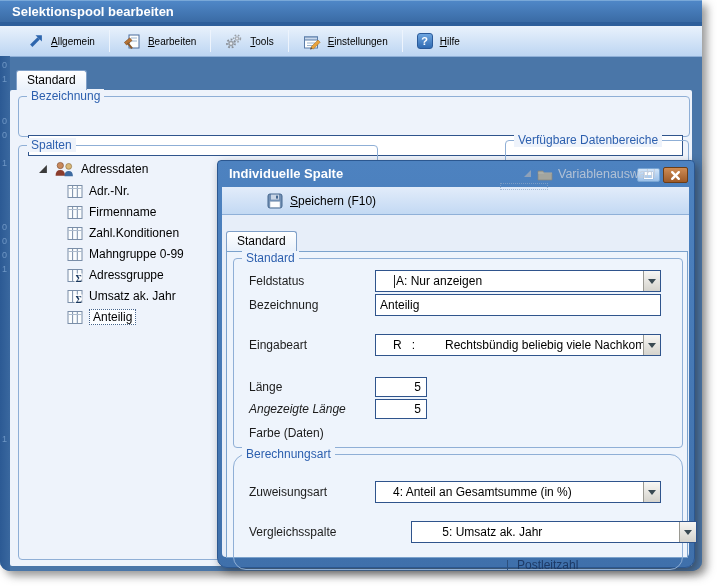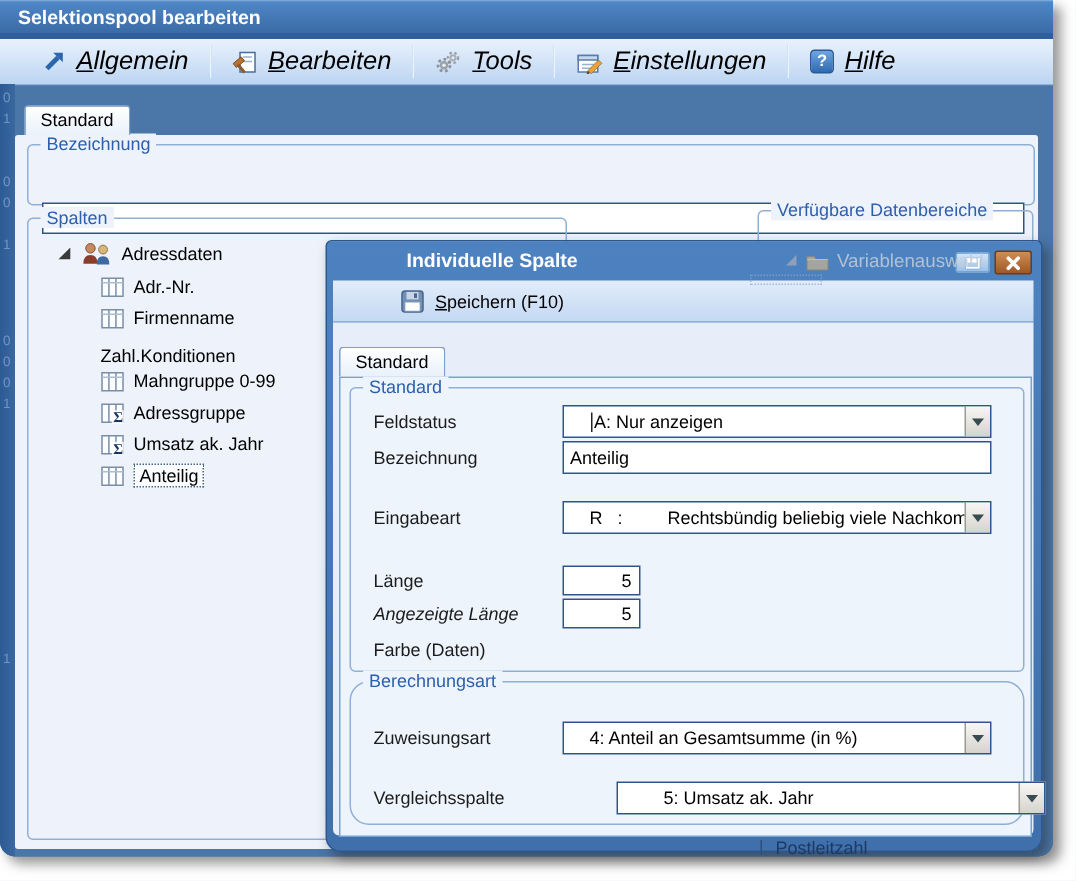--- a/index.html
+++ b/index.html
@@ -21,21 +21,21 @@
   }
   .titlebar .title { color:#fff; font-weight:bold; font-size:13px; padding:3px 0 0 12px; }
   .titlebar-underline { position:absolute; left:0; right:0; top:22px; height:4px; background:#2e5f9b; }
   .toolbar {
     position:absolute; left:0; right:0; top:26px; height:31px;
     background:linear-gradient(#e9f2fc,#bcd5f2);
     border-bottom:1px solid #8fb0d8;
     display:flex; align-items:center; padding-left:16px;
   }
   .tb-item { display:flex; align-items:center; gap:7px; padding:0 11px; height:24px; cursor:default; }
-  .tb-item .lbl { font-size:17px;font-style:italic; }
+  .tb-item .lbl { font-size:10px; }
   .tb-sep { width:1px; height:22px; background:#96b2d4; border-right:1px solid #edf4fd; margin:0 3px; }
   .content {
     position:absolute; left:0; right:0; top:57px; bottom:0;
     background:#4a76a8; border-radius:0 0 10px 10px;
   }
   .left-strip {
     position:absolute; left:0; top:56px; width:10px; height:515px;
     background:linear-gradient(90deg,#2c5a94,#3a689f); border-radius:0 0 0 10px; z-index:4;
   }
   .left-strip span { position:absolute; left:2px; font-size:9px; color:#a7c9ee; opacity:.5; }
@@ -79,21 +79,21 @@
   .titem .sel-label { border:1px dotted #46648c; padding:0 3px; background:#fbfdff; }
   
   .flabel { position:absolute; font-size:12px; color:#1c1c1c; white-space:nowrap; }
   
   #dialog {
     position:absolute; left:217px; top:160px; width:478px; height:408px;
     background:linear-gradient(#4d82c0,#3f70ab);
     border:1px solid #2b5790; border-radius:4px 4px 10px 10px;
     box-shadow:3px 4px 8px rgba(40,40,40,.5); z-index:10;
   }
-  .dlg-titlebar { position:absolute; left:0; top:0; right:0; height:26px;padding-left:42px; }
+  .dlg-titlebar { position:absolute; left:0; top:0; right:0; height:26px; }
   .dlg-titlebar .title { color:#fff; font-weight:bold; font-size:13px; padding:5px 0 0 11px; }
   .btn-restore {
     position:absolute; right:34px; top:7px; width:23px; height:14px;
     background:linear-gradient(#d2e5f9,#9bc0e8); border:1px solid #7aa6d4; border-radius:2px;
     display:flex; align-items:center; justify-content:center; z-index:12;
   }
   .btn-restore .glyph { width:9px; height:7px; border:1px solid #fff; border-top:3px solid #fff; box-shadow:0 0 1px #7090b8; }
   .btn-close {
     position:absolute; right:6px; top:6px; width:25px; height:16px;
     background:linear-gradient(#cf8c54,#9d5a28); border:1px solid #6d3d15; border-radius:2px;
@@ -236,21 +236,21 @@
       </div>
       <div class="titem" style="left:48px;top:57px;">
         <svg width="16" height="15" viewBox="0 0 16 14">
             <rect x="1" y="1" width="14" height="12" fill="#fbfdfe" stroke="#7a8ea8"></rect>
             <line x1="5.6" y1="1" x2="5.6" y2="13" stroke="#7a8ea8"></line>
             <line x1="10.3" y1="1" x2="10.3" y2="13" stroke="#7a8ea8"></line>
             <line x1="1" y1="4" x2="15" y2="4" stroke="#aebccd"></line>
           </svg>
         <span>Firmenname</span>
       </div>
-      <div class="titem" style="left:48px;top:78px;flex-direction:column;">
+      <div class="titem" style="left:48px;top:78px;">
         <svg width="16" height="15" viewBox="0 0 16 14">
             <rect x="1" y="1" width="14" height="12" fill="#fbfdfe" stroke="#7a8ea8"></rect>
             <line x1="5.6" y1="1" x2="5.6" y2="13" stroke="#7a8ea8"></line>
             <line x1="10.3" y1="1" x2="10.3" y2="13" stroke="#7a8ea8"></line>
             <line x1="1" y1="4" x2="15" y2="4" stroke="#aebccd"></line>
           </svg>
         <span>Zahl.Konditionen</span>
       </div>
       <div class="titem" style="left:48px;top:99px;">
         <svg width="16" height="15" viewBox="0 0 16 14">
@@ -360,21 +360,21 @@
       </div>
 
       <span class="flabel" style="left:15px;top:143px;font-style:italic;">Angezeigte Länge</span>
       <div class="tinput num" style="left:141px;top:140px;width:52px;height:20px;">
         <span>5</span>
       </div>
 
       <span class="flabel" style="left:15px;top:167px;">Farbe (Daten)</span>
     </div>
 
-    <div class="gbox dlg-gbox" style="left:6px;top:202px;width:450px;height:96px;border-radius:13px;">
+    <div class="gbox dlg-gbox" style="left:6px;top:202px;width:450px;height:116px;border-radius:13px;">
       <span class="glabel">Berechnungsart</span>
 
       <span class="flabel" style="left:15px;top:30px;">Zuweisungsart</span>
       <div class="combo" style="left:141px;top:26px;">
         <span class="txt">4: Anteil an Gesamtsumme (in %)</span>
         <span class="dd">
             <i></i>
           </span>
       </div>
 

